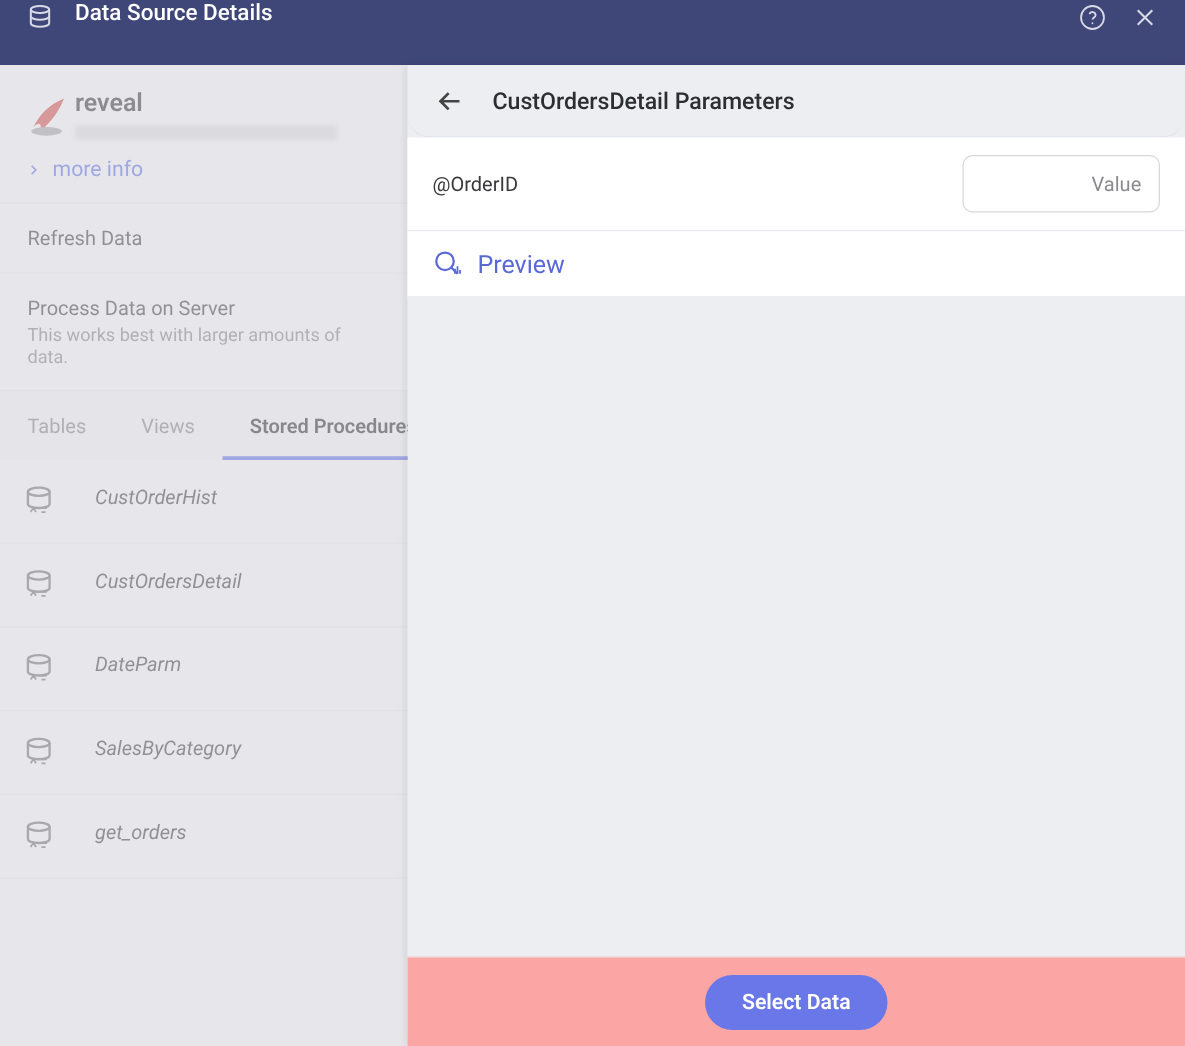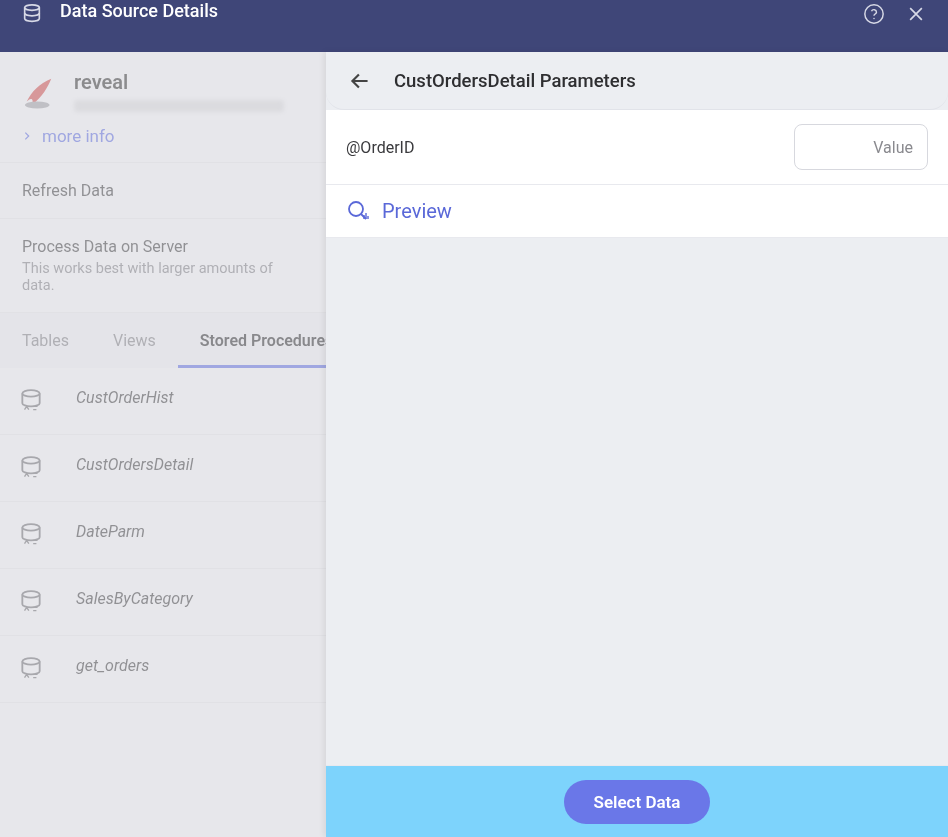--- a/index.html
+++ b/index.html
@@ -37,21 +37,20 @@
     position:absolute;
     inset:0;
     background: rgba(230,230,233,0.5);
     pointer-events:none;
   }
 
   .ds-header {
     display:flex;
     align-items:flex-start;
     padding: 18px 18px 4px 18px;
-    gap: 14px;
   }
   .sql-logo { width:42px; height:42px; position:relative; }
   .ds-name { font-size:20px; font-weight:600; color:#333; }
   .ds-sub {
     margin-top:6px;
     height:12px; width:210px;
     background: #d0d0d4;
     border-radius: 3px;
     filter: blur(2px);
   }
@@ -141,21 +140,21 @@
   .param-row {
     background:#fff;
     display:flex;
     align-items:center;
     padding: 14px 20px;
     border-bottom:1px solid #e8e9ee;
     gap:20px;
   }
   .param-name { flex:1; font-size:16px; color:#3a3a3d; }
   .param-input-wrap {
-    width:134px;
+    width:158px;
     height:46px;
     border:1px solid #d7d8de;
     border-radius:8px;
     display:flex;
     align-items:center;
     justify-content:flex-end;
     padding: 0 14px;
   }
   .param-input {
     width:100%;
@@ -176,21 +175,21 @@
     padding:14px 20px;
     border-bottom:1px solid #e8e9ee;
     color:#5a68d8;
     font-size:20px;
     cursor:pointer;
   }
 
   .right-spacer { flex:1; }
 
   .footer {
-    background:#7dd3fc;
+    background:#fca5a5;
     height:72px;
     display:flex;
     align-items:center;
     justify-content:center;
     border-top:1px solid #e8e9ee;
   }
   .select-btn {
     background:#6a77e8;
     color:#fff;
     font-size:17px;

